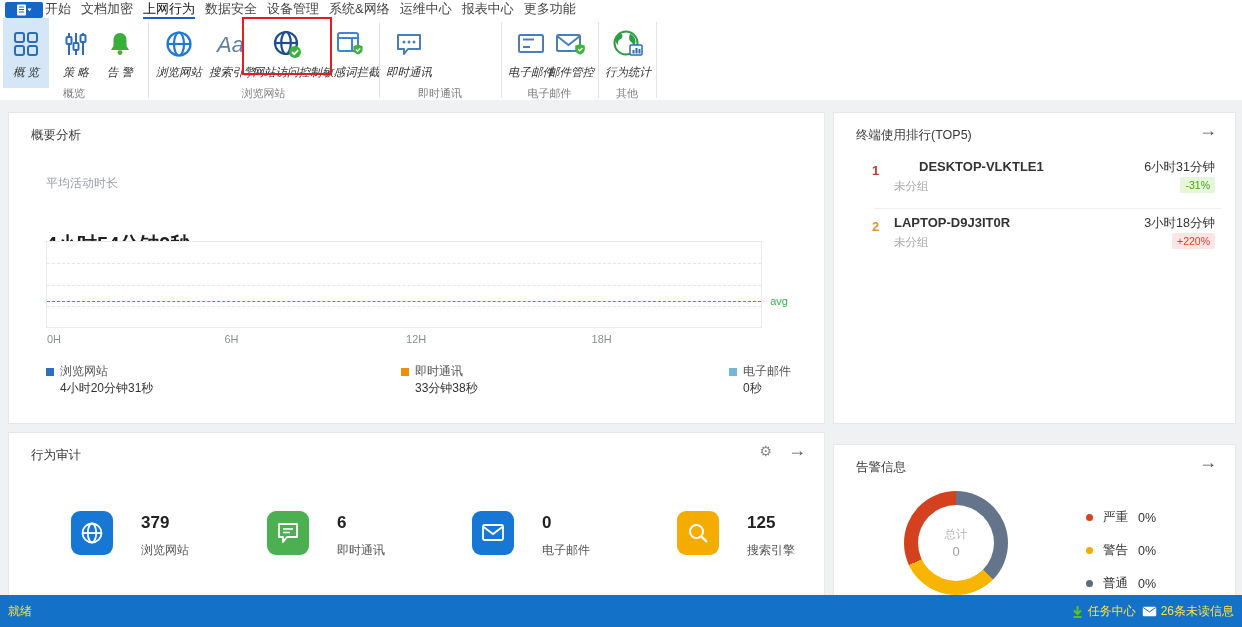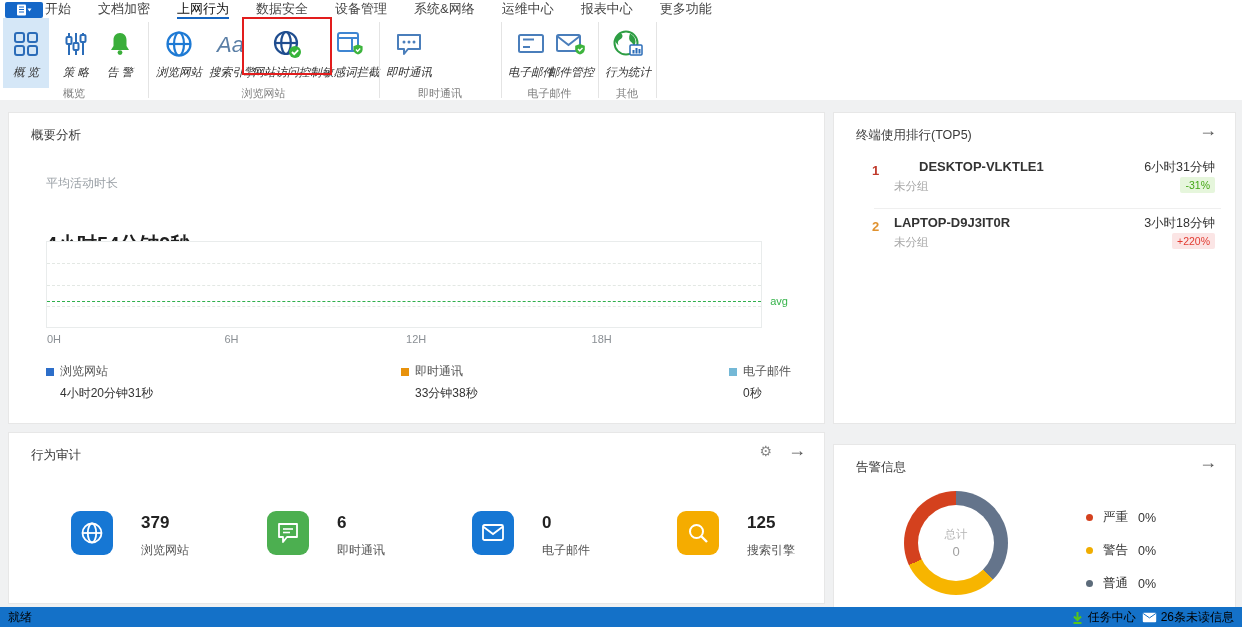--- a/index.html
+++ b/index.html
@@ -3,21 +3,21 @@
 <meta charset="utf-8">
 <style>
   html,body{margin:0;padding:0;width:1242px;height:627px;overflow:hidden;
     font-family:"Liberation Sans","DejaVu Sans",sans-serif;background:#f0f1f2;position:relative;}
   *{box-sizing:border-box;}
   
   .header{position:absolute;top:0;left:0;width:1242px;height:100px;background:#fff;border-bottom:1px solid #d8d8d8;z-index:5;}
   .menubar{position:relative;height:20px;}
   .appbtn{position:absolute;left:5px;top:2px;width:38px;height:16px;background:#1467c8;border-radius:2px;
     display:flex;align-items:center;justify-content:center;cursor:pointer;}
-  .tabs{position:absolute;left:45px;top:0;height:20px;display:flex;gap:27px;align-items:flex-start;font-size:13px;color:#454545;}
+  .tabs{position:absolute;left:45px;top:0;height:20px;display:flex;gap:10px;align-items:flex-start;font-size:13px;color:#454545;}
   .tab{height:19px;line-height:17px;cursor:pointer;border-bottom:2px solid transparent;}
   .tab.active{color:#111;border-bottom:2px solid #1565c0;}
   .ribbon{position:absolute;top:20px;left:0;width:1242px;height:80px;background:#fff;}
   .ritem{position:absolute;top:6px;text-align:center;cursor:pointer;font-style:italic;}
   .ritem .ricon{height:36px;display:flex;align-items:center;justify-content:center;}
   .ritem .rlabel{font-size:11.5px;color:#333;margin-top:3px;white-space:nowrap;}
   .ritem.sel{top:-2px;height:70px;padding-top:8px;background:#d5e7f7;}
   .gsep{position:absolute;top:2px;height:76px;width:1px;background:#e4e4e4;}
   .glabel{position:absolute;top:66px;font-size:11px;color:#808080;text-align:center;}
   .redbox{position:absolute;left:242px;top:-3px;width:90px;height:58px;border:2px solid #e21d1d;z-index:3;pointer-events:none;}
@@ -34,21 +34,21 @@
   .grid{position:absolute;left:0;right:0;border-top:1px dashed #e3e8e4;}
   .avgline{position:absolute;left:0;right:0;border-top:1px dashed #2eaf4b;z-index:2;}
   .avglab{position:absolute;right:-27px;top:-7px;font-size:11px;color:#35b34a;}
   .bar{position:absolute;bottom:0;width:12px;display:flex;flex-direction:column-reverse;}
   .xticks{position:absolute;left:37px;top:220px;width:716px;height:14px;font-size:11px;color:#8a8f94;}
   .xticks span{position:absolute;transform:translateX(-50%);}
   .xticks span:first-child{transform:none;}
   .leg{position:absolute;top:250px;font-size:12px;color:#555;}
   .leg .nm{display:flex;align-items:center;gap:6px;}
   .lgsq{width:8px;height:8px;display:inline-block;}
-  .leg .vl{margin-left:14px;margin-top:5px;color:#333;}
+  .leg .vl{margin-left:14px;color:#333;}
   
   #top5{left:833px;top:112px;width:403px;height:312px;}
   .rank{position:absolute;left:38px;font-size:13px;font-weight:bold;}
   .hname{position:absolute;left:60px;font-size:13px;font-weight:bold;color:#333;}
   .hgroup{position:absolute;left:60px;font-size:11.5px;color:#a6a6a6;}
   .hdur{position:absolute;right:20px;font-size:12.5px;color:#333;}
   .badge{position:absolute;right:20px;font-size:10.5px;padding:2px 5px;border-radius:2px;}
   .badge.down{color:#44a716;background:#e6f6dc;}
   .badge.up{color:#e23c32;background:#fbe5e5;}
   .rowdiv{position:absolute;left:40px;right:14px;top:95px;border-top:1px solid #efefef;}
@@ -61,22 +61,22 @@
   
   #alarm{left:833px;top:444px;width:403px;height:172px;text-align:right;}
   .donut{position:absolute;left:70px;top:46px;width:104px;height:104px;border-radius:50%;}
   .dhole{position:absolute;left:14px;top:14px;width:76px;height:76px;border-radius:50%;background:#fff;
     display:flex;flex-direction:column;align-items:center;justify-content:center;gap:2px;}
   .dclab{font-size:11.5px;color:#b5b5b5;}
   .dcval{font-size:13px;color:#a0a0a0;}
   .alrow{position:absolute;left:252px;display:flex;align-items:center;gap:10px;font-size:12.5px;color:#333;}
   .aldot{width:7px;height:7px;border-radius:50%;}
   
-  .statusbar{position:absolute;left:0;bottom:0;width:1242px;height:20px;background:#1471c8;color:#000000;
-    font-size:12px;display:flex;align-items:center;padding:4px 8px;z-index:6;}
+  .statusbar{position:absolute;left:0;bottom:0;width:1242px;height:20px;background:#1471c8;color:#fde047;
+    font-size:12px;display:flex;align-items:center;padding:16px 8px;z-index:6;}
   .sbright{margin-left:auto;display:flex;align-items:center;gap:6px;}
   .sbitem{display:flex;align-items:center;gap:4px;cursor:pointer;}
 </style>
 </head>
 <body>
 
 <div class="header">
   <div class="menubar">
     <div class="appbtn">
       <svg width="16" height="12" viewBox="0 0 16 12">

